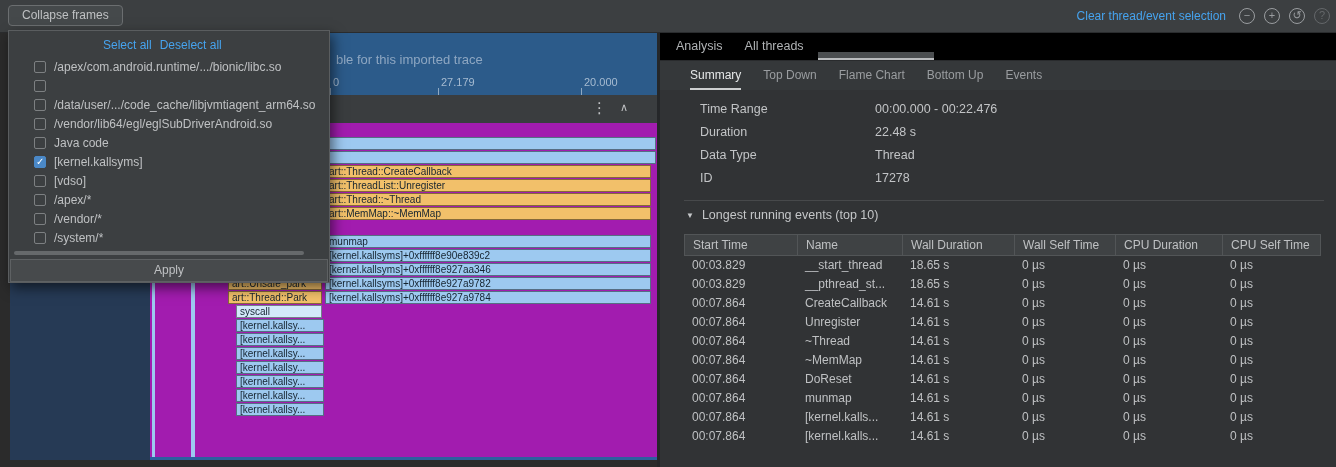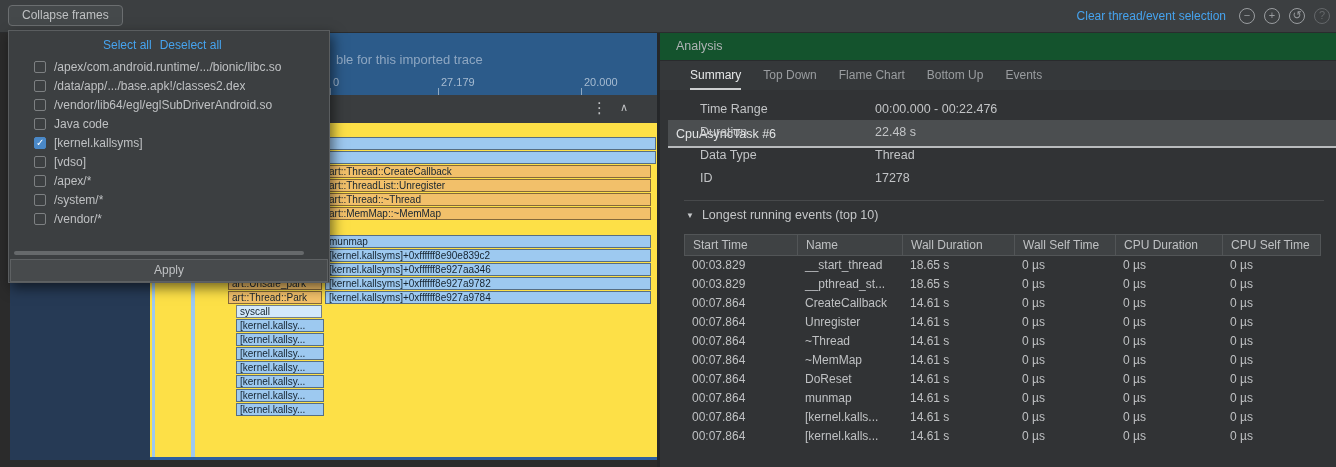--- a/index.html
+++ b/index.html
@@ -18,21 +18,21 @@
   
   .timeline-blue{position:absolute;left:8px;top:32px;width:649px;height:63px;background:var(--selection-blue,#2c5b8a);}
   .banner-text{position:absolute;left:328px;top:20px;font-size:13px;color:#8ea7c2;white-space:nowrap;}
   .axis-label{position:absolute;top:44px;font-size:11px;color:#a6bbd1;}
   .axis-tick{position:absolute;bottom:0;width:1px;height:7px;background:#8fa9c2;}
   .panel-strip{position:absolute;left:8px;top:95px;width:649px;height:28px;background:#3a3d3f;border-bottom:1px solid #2a2c2e;}
   .kebab{position:absolute;left:584px;top:4px;font-size:15px;color:#c0c2c4;cursor:pointer;}
   .chev-up{position:absolute;left:612px;top:6px;font-size:11px;color:#c0c2c4;cursor:pointer;}
   .thread-panel{position:absolute;left:10px;top:123px;width:140px;height:337px;background:#263a55;}
   .thread-state-icon{position:absolute;left:4px;top:5px;width:8px;height:8px;border:2px solid #d5dbe2;background:transparent;}
-  .flame-area{position:absolute;left:150px;top:123px;width:507px;height:337px;background:#fde047;overflow:hidden;}
+  .flame-area{position:absolute;left:150px;top:123px;width:507px;height:337px;background:#a21caf;overflow:hidden;}
   .bar{position:absolute;height:13px;box-sizing:border-box;font-size:10px;line-height:11px;color:#15232f;padding:0 3px;white-space:nowrap;overflow:hidden;border:1px solid rgba(0,0,0,0.45);}
   .bar.blue{background:var(--flame-blue,#9dc9f0);}
   .bar.orange{background:var(--flame-orange,#f2c06a);}
   .bar.pale{background:var(--flame-pale,#d3e9fb);}
   .strip{position:absolute;border:0;}
   .bottom-line{position:absolute;left:0;top:334px;width:507px;height:3px;background:#2d5f9e;}
   
   .popup{position:absolute;left:8px;top:30px;width:322px;height:253px;background:#3c3f41;border:1px solid #5a5d5f;box-shadow:3px 5px 12px rgba(0,0,0,.55);z-index:20;box-sizing:border-box;}
   .popup-links{position:absolute;left:94px;top:7px;display:flex;gap:8px;font-size:12px;}
   .link{color:var(--accent-link,#46a3ee);cursor:pointer;}
@@ -40,21 +40,21 @@
   .cb-row{height:19px;display:flex;align-items:center;padding-left:25px;cursor:pointer;}
   .cb{width:12px;height:12px;border:1px solid #7d8082;border-radius:2px;background:transparent;flex:none;position:relative;box-sizing:border-box;}
   .cb.checked{background:var(--checkbox-checked,#4a88c7);border-color:var(--checkbox-checked,#4a88c7);}
   .cb.checked::after{content:"✓";color:#fff;font-size:10px;position:absolute;left:1px;top:-1px;}
   .cb-label{margin-left:8px;font-size:12px;color:#bfc1c3;white-space:nowrap;overflow:hidden;}
   .popup-hscroll{position:absolute;left:5px;top:220px;width:290px;height:4px;border-radius:2px;background:#66696b;cursor:pointer;}
   .apply-btn{position:absolute;left:1px;top:228px;width:318px;height:23px;background:#474a4c;border:1px solid #5e6163;color:#bfc1c3;font-size:12px;text-align:center;line-height:21px;box-sizing:border-box;cursor:pointer;}
   
   .sep-v{position:absolute;left:657px;top:32px;width:3px;height:435px;background:#252729;}
   .right-panel{position:absolute;left:660px;top:32px;width:676px;height:435px;background:#313335;}
-  .main-tabs{position:absolute;left:0;top:0;width:100%;height:29px;background:#14532d;border-bottom:1px solid #292b2d;display:flex;align-items:stretch;padding-left:8px;gap:6px;box-sizing:border-box;flex-direction:column;}
+  .main-tabs{position:absolute;left:0;top:0;width:100%;height:29px;background:#000000;border-bottom:1px solid #292b2d;display:flex;align-items:stretch;padding-left:8px;gap:6px;box-sizing:border-box;}
   .main-tab{padding:0 8px;line-height:28px;font-size:12.5px;color:#b0b3b5;white-space:nowrap;cursor:pointer;}
   .main-tab.selected{background:#4b4e50;color:#e2e4e5;box-shadow:inset 0 -2px 0 #b9bbbd;margin-top:20px;}
   .sub-tabs{position:absolute;left:0;top:29px;width:100%;height:29px;background:#35383a;display:flex;padding-left:30px;gap:22px;box-sizing:border-box;}
   .sub-tab{line-height:28px;font-size:12px;color:#9a9da0;white-space:nowrap;cursor:pointer;}
   .sub-tab.selected{color:#e6e8e9;box-shadow:inset 0 -2px 0 #cdcfd0;}
   .summary{position:absolute;left:0;top:66px;width:100%;}
   .sum-row{height:23px;line-height:23px;display:flex;font-size:12.5px;color:#c2c4c6;}
   .sum-label{width:215px;padding-left:40px;box-sizing:border-box;flex:none;}
   .divider{position:absolute;left:24px;top:168px;width:640px;height:1px;background:#47494b;}
   .section-head{position:absolute;left:26px;top:176px;display:flex;align-items:center;gap:8px;font-size:12.5px;color:#c5c7c9;cursor:pointer;}
@@ -134,21 +134,24 @@
     <span class="link">Select all</span>
     <span class="link">Deselect all</span>
   </div>
   <div class="cb-list">
     <div class="cb-row">
       <span class="cb"></span>
       <span class="cb-label">/apex/com.android.runtime/.../bionic/libc.so</span>
     </div>
     <div class="cb-row">
       <span class="cb"></span>
-      <span class="cb-label">/data/app/.../base.apk!/classes2.dex</span>
+    </div>
+    <div class="cb-row">
+      <span class="cb"></span>
+      <span class="cb-label">/data/user/.../code_cache/libjvmtiagent_arm64.so</span>
     </div>
     <div class="cb-row">
       <span class="cb"></span>
       <span class="cb-label">/vendor/lib64/egl/eglSubDriverAndroid.so</span>
     </div>
     <div class="cb-row">
       <span class="cb"></span>
       <span class="cb-label">Java code</span>
     </div>
     <div class="cb-row">
@@ -158,25 +161,25 @@
     <div class="cb-row">
       <span class="cb"></span>
       <span class="cb-label">[vdso]</span>
     </div>
     <div class="cb-row">
       <span class="cb"></span>
       <span class="cb-label">/apex/*</span>
     </div>
     <div class="cb-row">
       <span class="cb"></span>
+      <span class="cb-label">/vendor/*</span>
+    </div>
+    <div class="cb-row">
+      <span class="cb"></span>
       <span class="cb-label">/system/*</span>
-    </div>
-    <div class="cb-row">
-      <span class="cb"></span>
-      <span class="cb-label">/vendor/*</span>
     </div>
   </div>
   <div class="popup-hscroll"></div>
   <div class="apply-btn">Apply</div>
 </div>
 
 <div class="sep-v"></div>
 <div class="right-panel">
   <div class="main-tabs">
     <span class="main-tab">Analysis</span>

